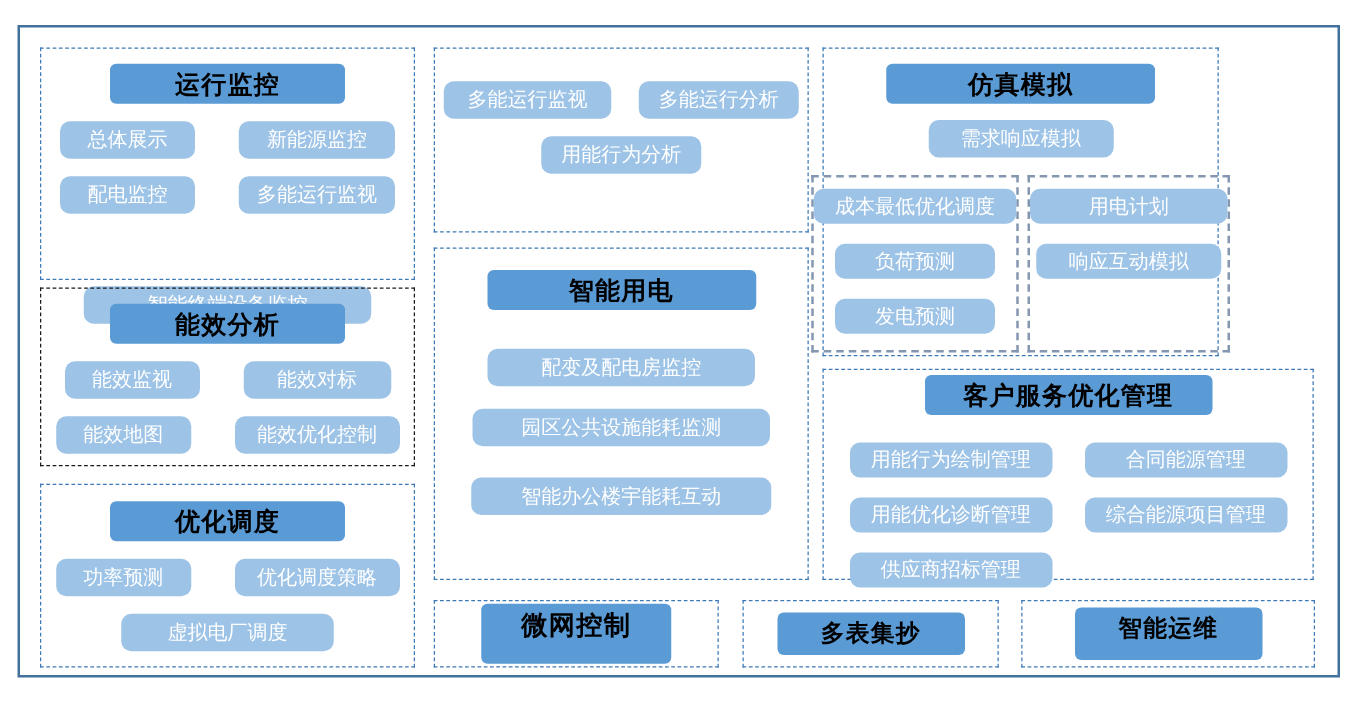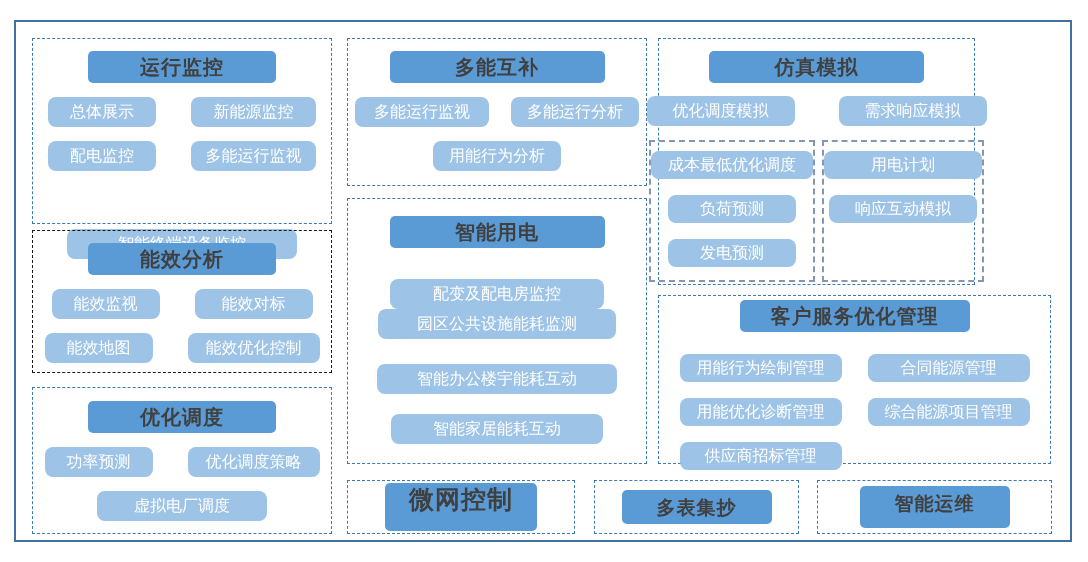--- a/index.html
+++ b/index.html
@@ -11,21 +11,21 @@
     --frame-border:#41719C;
   }
   html,body{margin:0;padding:0;background:#ffffff;}
   body{font-family:"DejaVu Sans","Liberation Sans",sans-serif;}
   .canvas{position:relative;width:1088px;height:562px;background:#fff;overflow:hidden;}
   .frame{position:absolute;left:14px;top:20px;width:1058px;height:522px;
          border:2px solid var(--frame-border);box-sizing:border-box;background:#fff;}
   .panel{position:absolute;border:1px dashed var(--dash-blue);box-sizing:border-box;
          display:flex;flex-direction:column;align-items:center;}
   .panel.black{border-color:var(--dash-black);}
-  .hdr{background:var(--header-bg);color:#404040;font-weight:bold;font-size:20px;
+  .hdr{background:var(--header-bg);color:#000000;font-weight:bold;font-size:20px;
        height:32px;line-height:32px;text-align:center;border-radius:5px;
        letter-spacing:1px;white-space:nowrap;}
   .item{background:var(--item-bg);color:#fff;font-size:16px;height:30px;line-height:30px;
         text-align:center;border-radius:8px;white-space:nowrap;overflow:hidden;}
   .row{display:flex;justify-content:center;gap:35px;margin-top:14px;}
   .subbox{border:2px dashed var(--dash-slate);box-sizing:border-box;
           display:flex;flex-direction:column;align-items:center;}
   .subbox .item{height:28px;line-height:28px;font-size:16px;margin-top:16px;}
   .grid2{display:grid;grid-template-columns:162px 162px;column-gap:26px;row-gap:16px;
          margin-top:22px;}
@@ -69,42 +69,39 @@
       <div class="row">
         <div class="item" style="width:108px;">功率预测</div>
         <div class="item" style="width:132px;">优化调度策略</div>
       </div>
       <div class="row">
         <div class="item" style="width:170px;">虚拟电厂调度</div>
       </div>
     </section>
 
     <section class="panel" style="left:331px;top:16px;width:300px;height:148px;padding-top:12px;">
-      <div class="hdr" style="width:215px;">多能互补</div>
       <div class="row" style="gap:22px;">
         <div class="item" style="width:134px;">多能运行监视</div>
         <div class="item" style="width:128px;">多能运行分析</div>
       </div>
       <div class="row">
         <div class="item" style="width:128px;">用能行为分析</div>
       </div>
     </section>
 
     <section class="panel" style="left:331px;top:176px;width:300px;height:266px;padding-top:17px;">
       <div class="hdr" style="width:215px;">智能用电</div>
       <div class="item" style="width:214px;margin-top:31px;">配变及配电房监控</div>
-      <div class="item" style="width:238px;">园区公共设施能耗监测</div>
+      <div class="item" style="width:238px;margin-top:18px;">园区公共设施能耗监测</div>
       <div class="item" style="width:240px;margin-top:25px;">智能办公楼宇能耗互动</div>
-      <div class="item" style="width:212px;margin-top:20px;">智能家居能耗互动</div>
     </section>
 
     <section class="panel" style="left:642px;top:16px;width:317px;height:247px;padding-top:12px;">
       <div class="hdr" style="width:215px;">仿真模拟</div>
       <div class="row" style="gap:44px;margin-top:13px;">
-        <div class="item" style="width:148px;">优化调度模拟</div>
         <div class="item" style="width:148px;">需求响应模拟</div>
       </div>
       <div style="display:flex;justify-content:center;gap:7px;margin-top:14px;width:100%;">
         <div class="subbox" style="width:186px;height:142px;">
           <div class="item" style="width:162px;margin-top:9px;">成本最低优化调度</div>
           <div class="item" style="width:128px;">负荷预测</div>
           <div class="item" style="width:128px;">发电预测</div>
         </div>
         <div class="subbox" style="width:186px;height:142px;">
           <div class="item" style="width:158px;margin-top:9px;">用电计划</div>
@@ -118,21 +115,21 @@
       <div class="grid2">
         <div class="item">用能行为绘制管理</div>
         <div class="item">合同能源管理</div>
         <div class="item">用能优化诊断管理</div>
         <div class="item">综合能源项目管理</div>
         <div class="item">供应商招标管理</div>
       </div>
     </section>
 
     <section class="panel" style="left:331px;top:458px;width:228px;height:54px;justify-content:center;">
-      <div class="hdr" style="width:152px;height:48px;line-height:34px;font-size:25px;">微网控制</div>
+      <div class="hdr" style="width:152px;height:48px;line-height:34px;font-size:21px;">微网控制</div>
     </section>
 
     <section class="panel" style="left:578px;top:458px;width:205px;height:54px;justify-content:center;">
       <div class="hdr" style="width:150px;height:34px;line-height:34px;font-size:19px;">多表集抄</div>
     </section>
 
     <section class="panel" style="left:801px;top:458px;width:235px;height:54px;justify-content:center;">
       <div class="hdr" style="width:150px;height:42px;line-height:34px;font-size:19px;">智能运维</div>
     </section>
 

